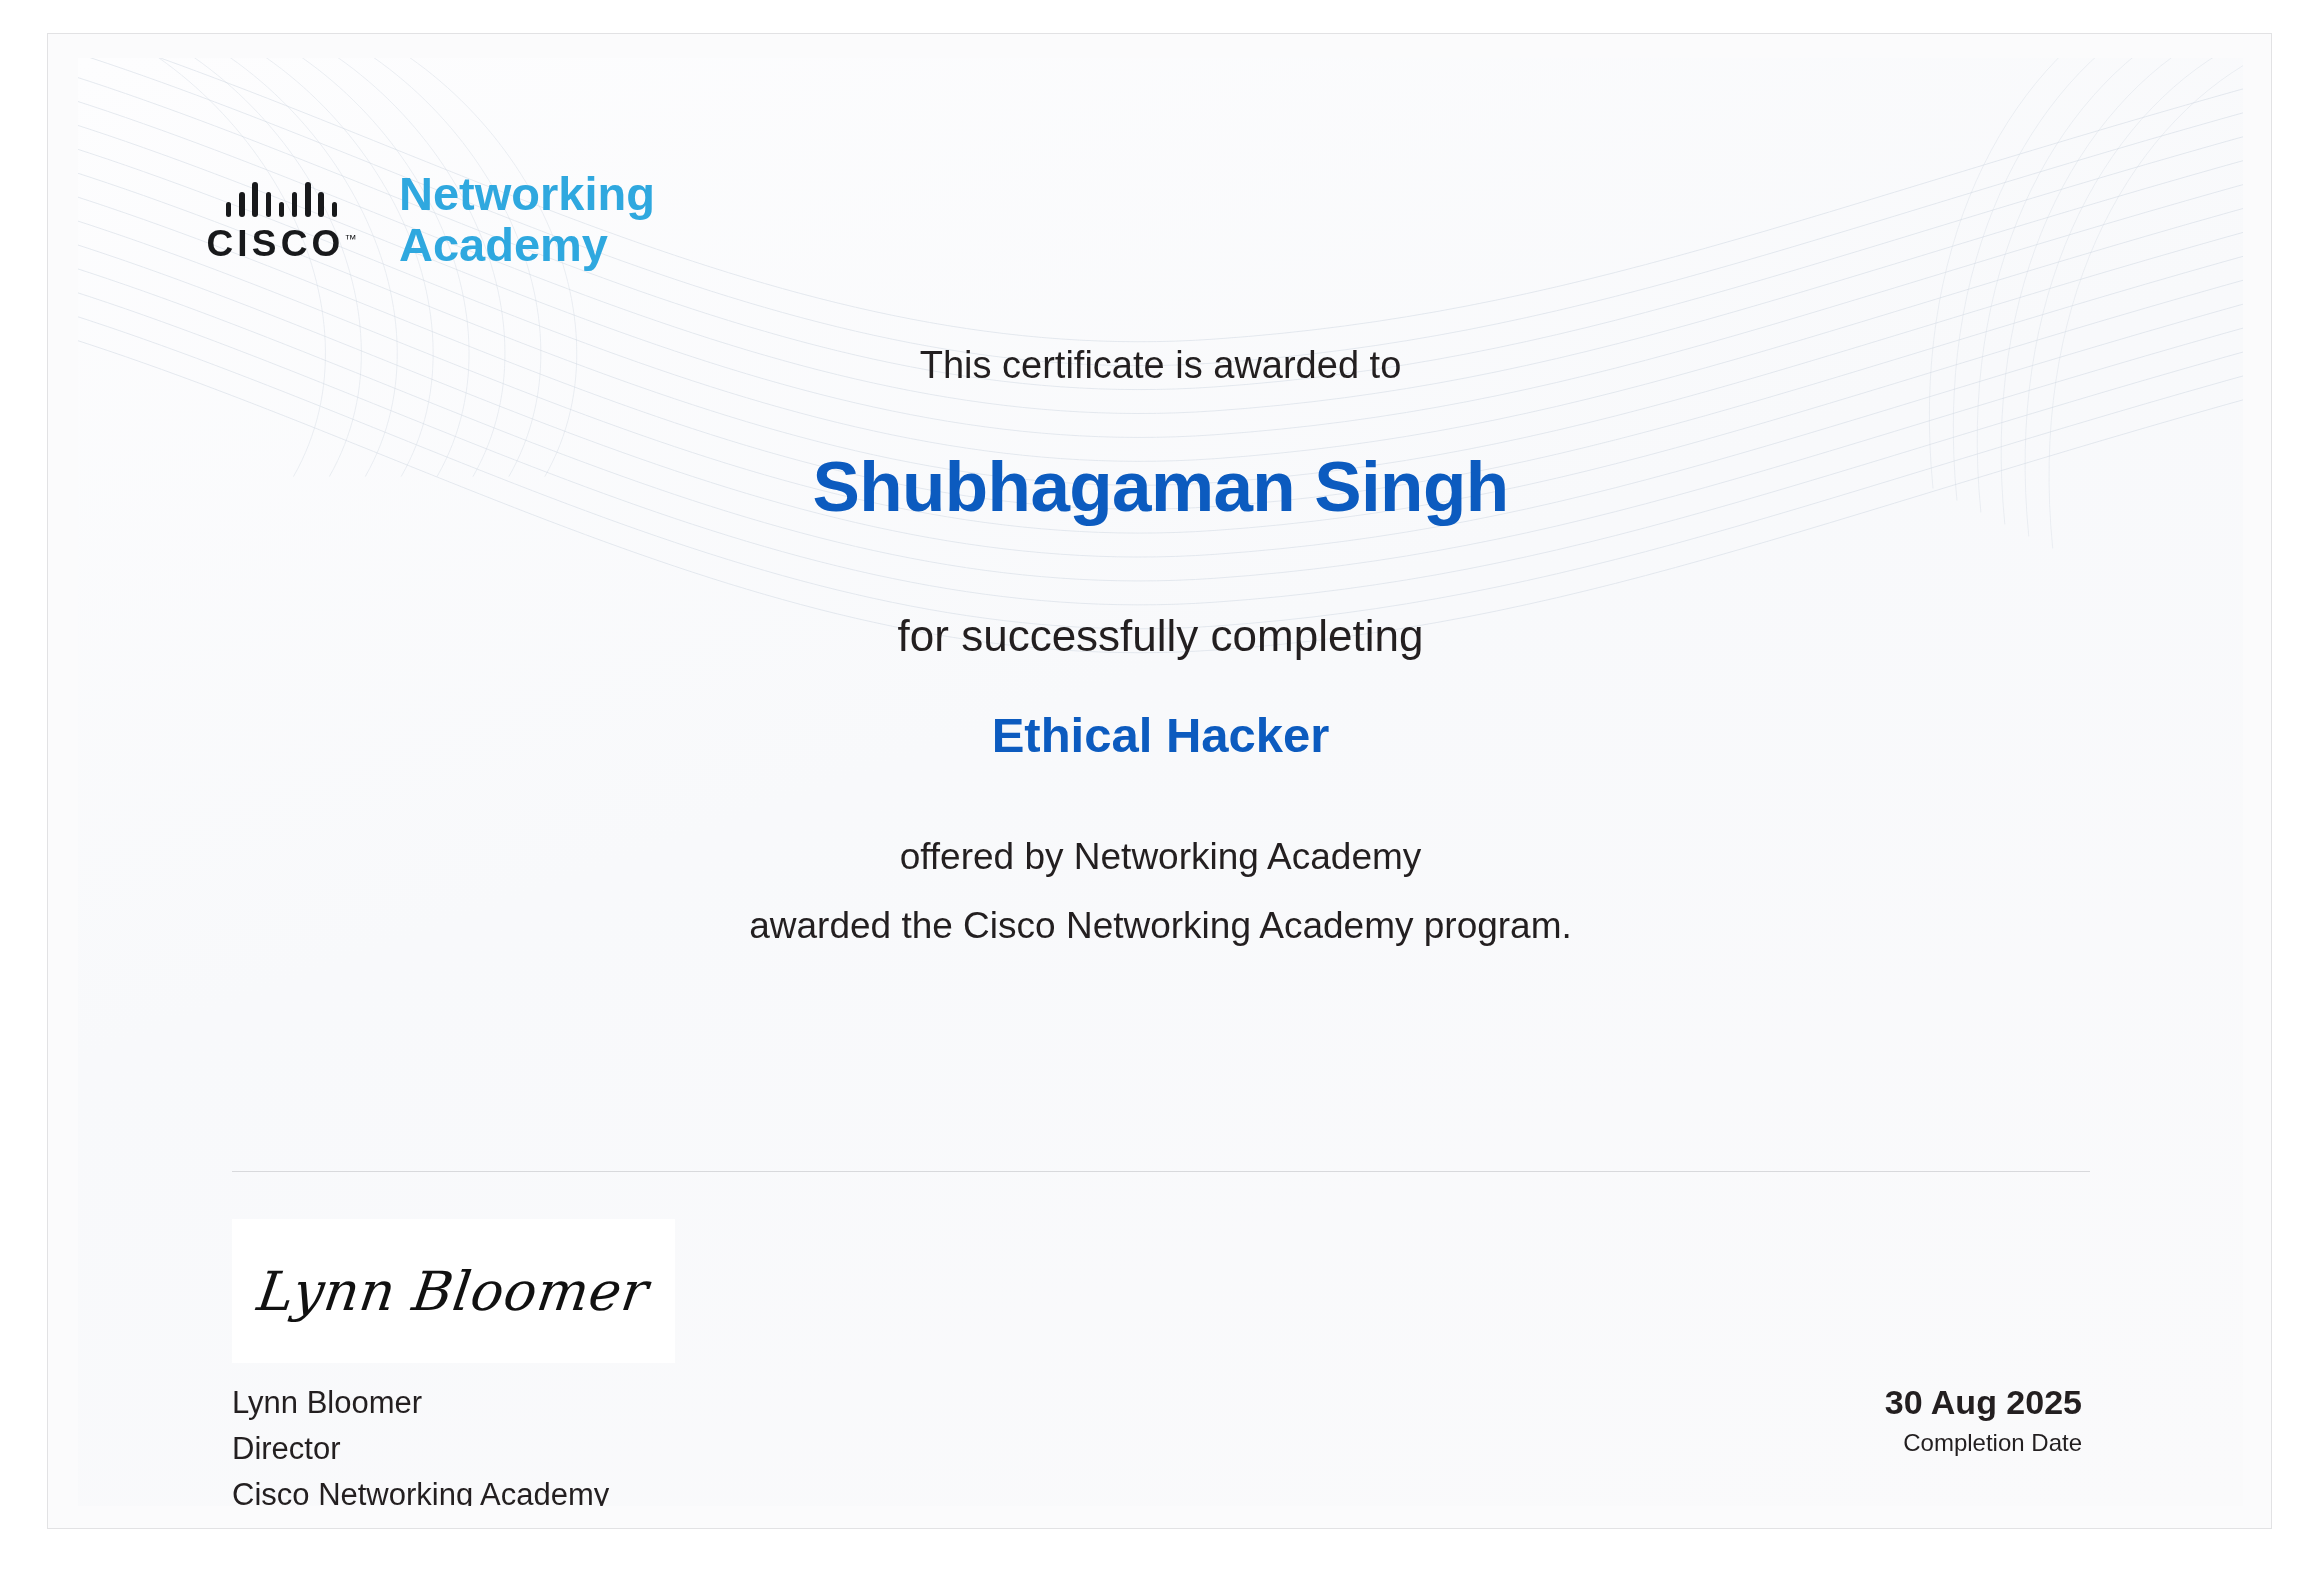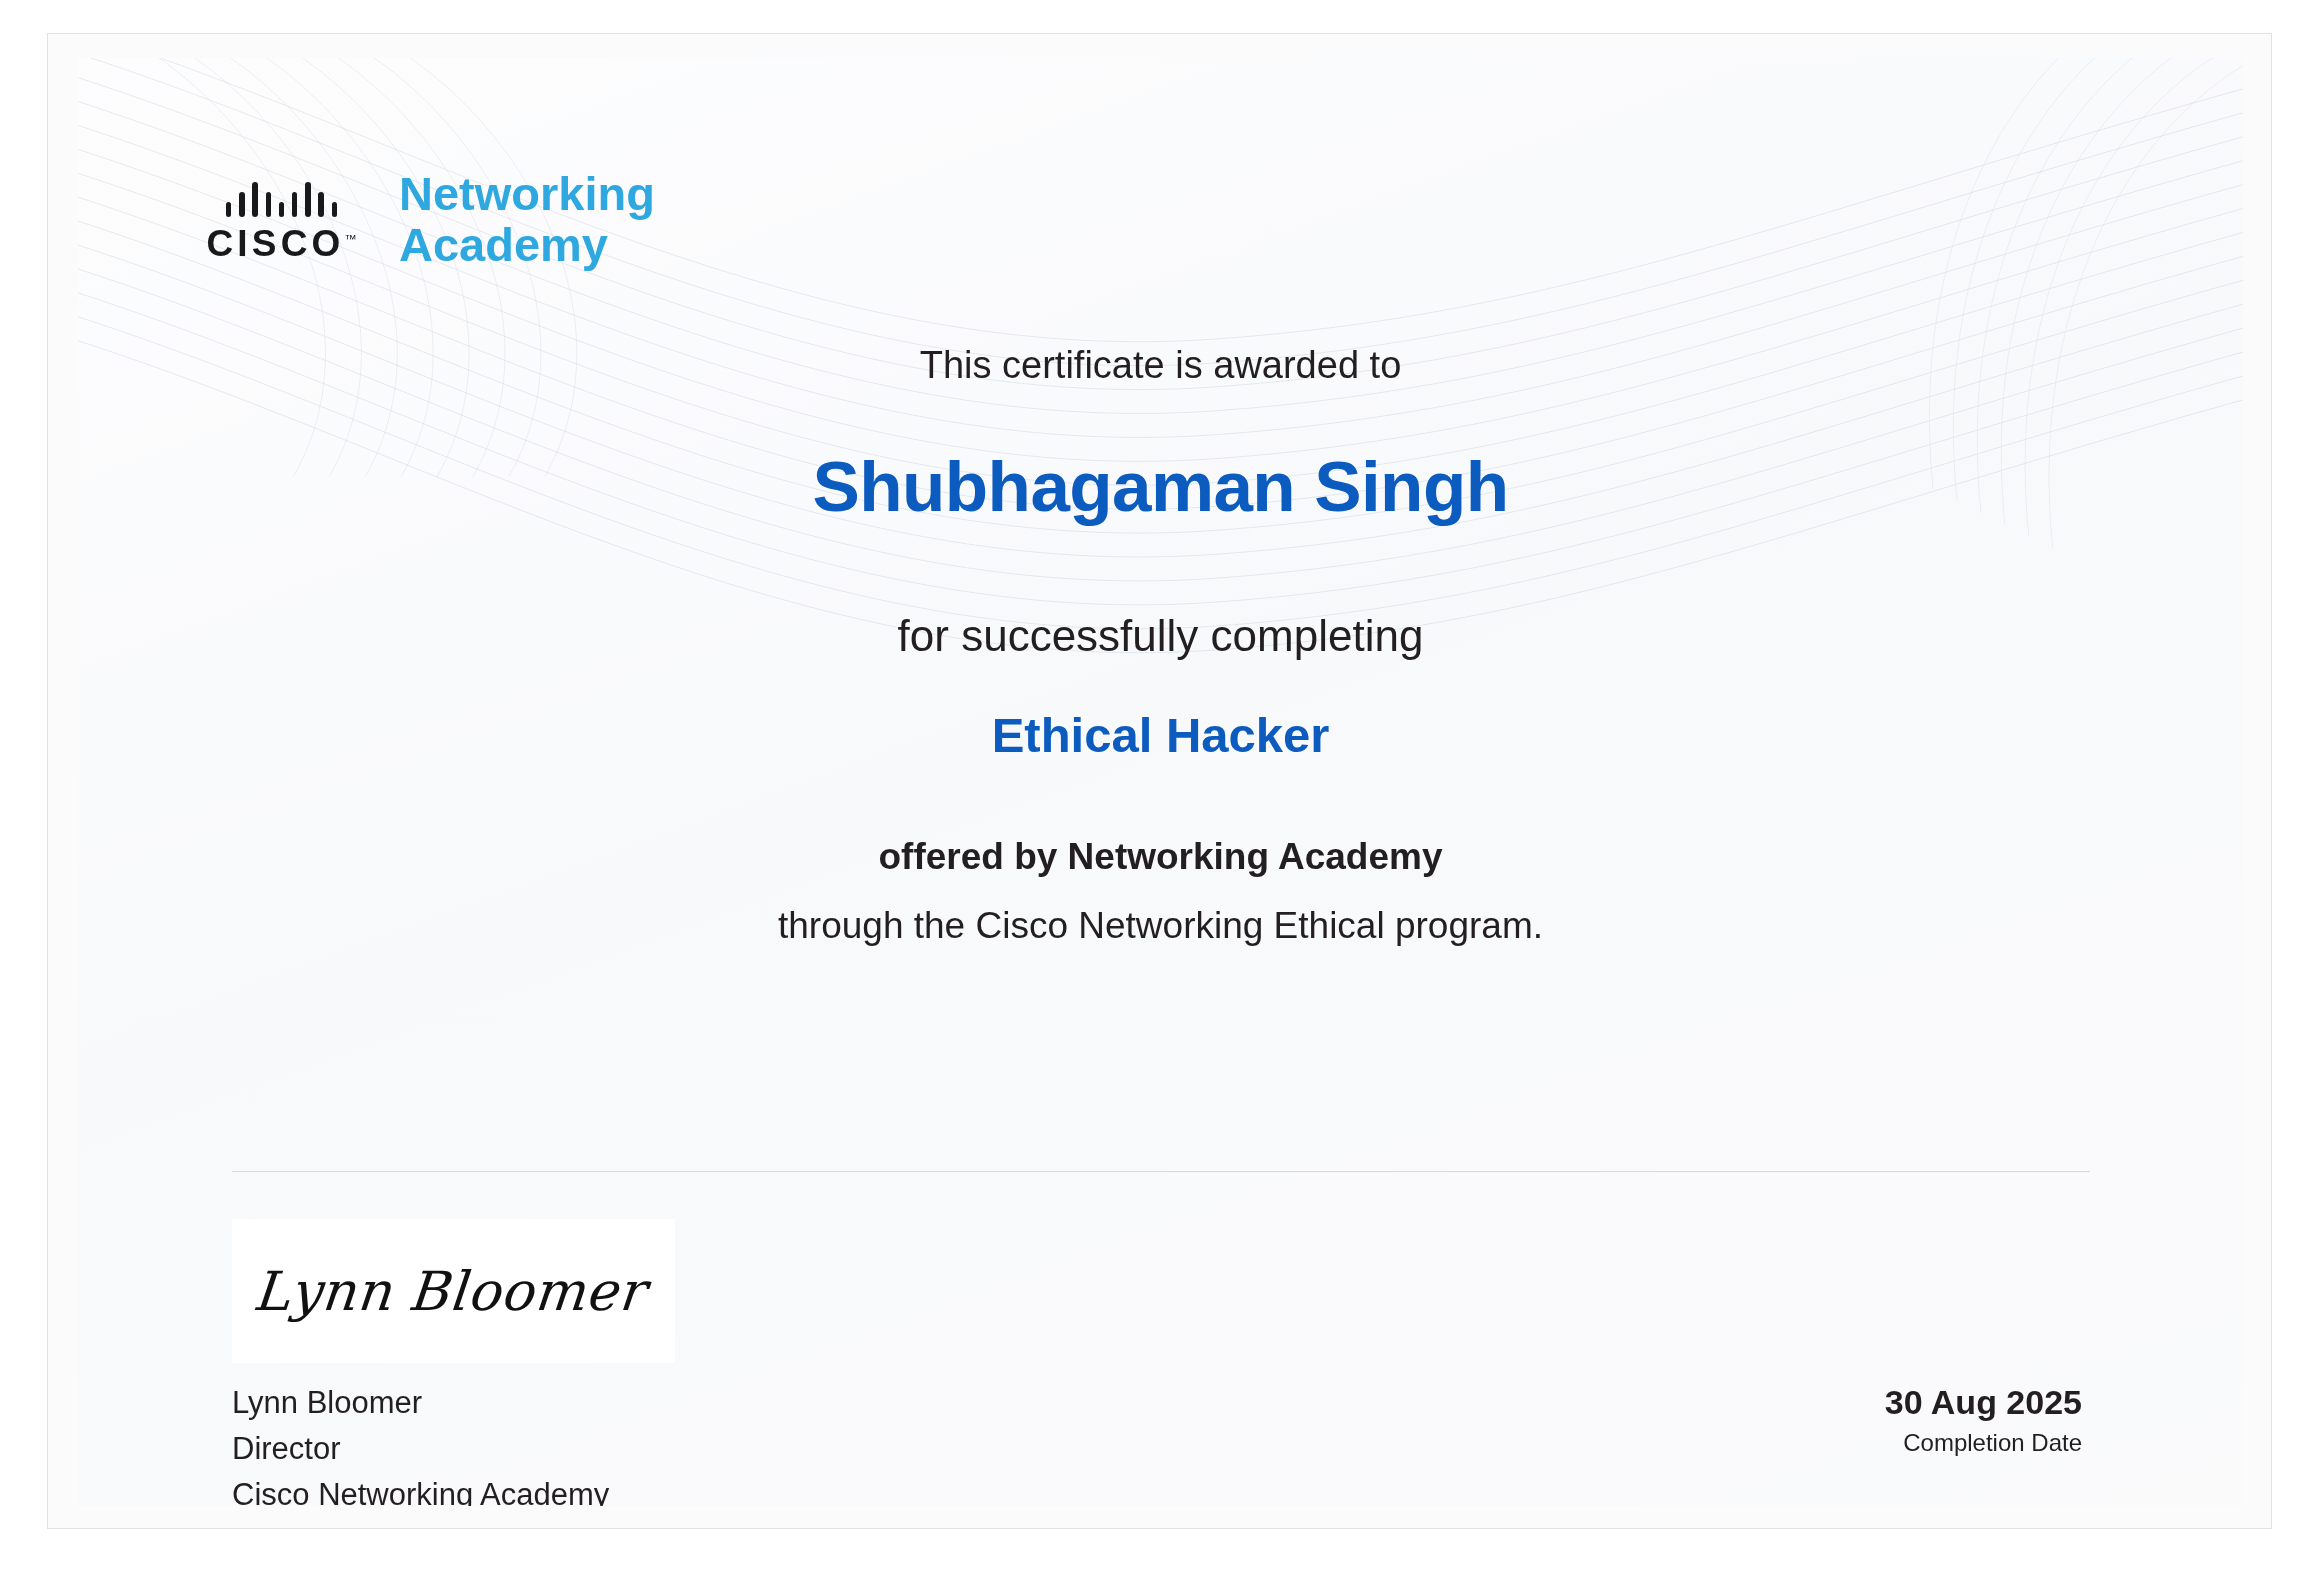--- a/index.html
+++ b/index.html
@@ -155,21 +155,20 @@
     font-size: 49px;
     font-weight: bold;
     color: #0c5bbf;
   }
   .line-offered {
     position: absolute;
     top: 778px;
     width: 100%;
     font-size: 37px;
     color: #231f20;
-    font-weight: bold;
   }
   .line-program {
     position: absolute;
     top: 847px;
     width: 100%;
     font-size: 37px;
     color: #231f20;
   }
 
   
@@ -294,21 +293,21 @@
           <div>Academy</div>
         </div>
       </div>
 
       <div class="body-block">
         <div class="line-awarded">This certificate is awarded to</div>
         <div class="recipient-name">Shubhagaman Singh</div>
         <div class="line-completing">for successfully completing</div>
         <div class="course-name">Ethical Hacker</div>
         <div class="line-offered">offered by Networking Academy</div>
-        <div class="line-program">through the Cisco Networking Ethical program.</div>
+        <div class="line-program">awarded the Cisco Networking Academy program.</div>
       </div>
 
       <div class="divider"></div>
 
       <div class="sig-block">
         <div class="sig-image">
           <span class="sig-script">Lynn Bloomer</span>
         </div>
         <div class="sig-lines">
           <div>Lynn Bloomer</div>

